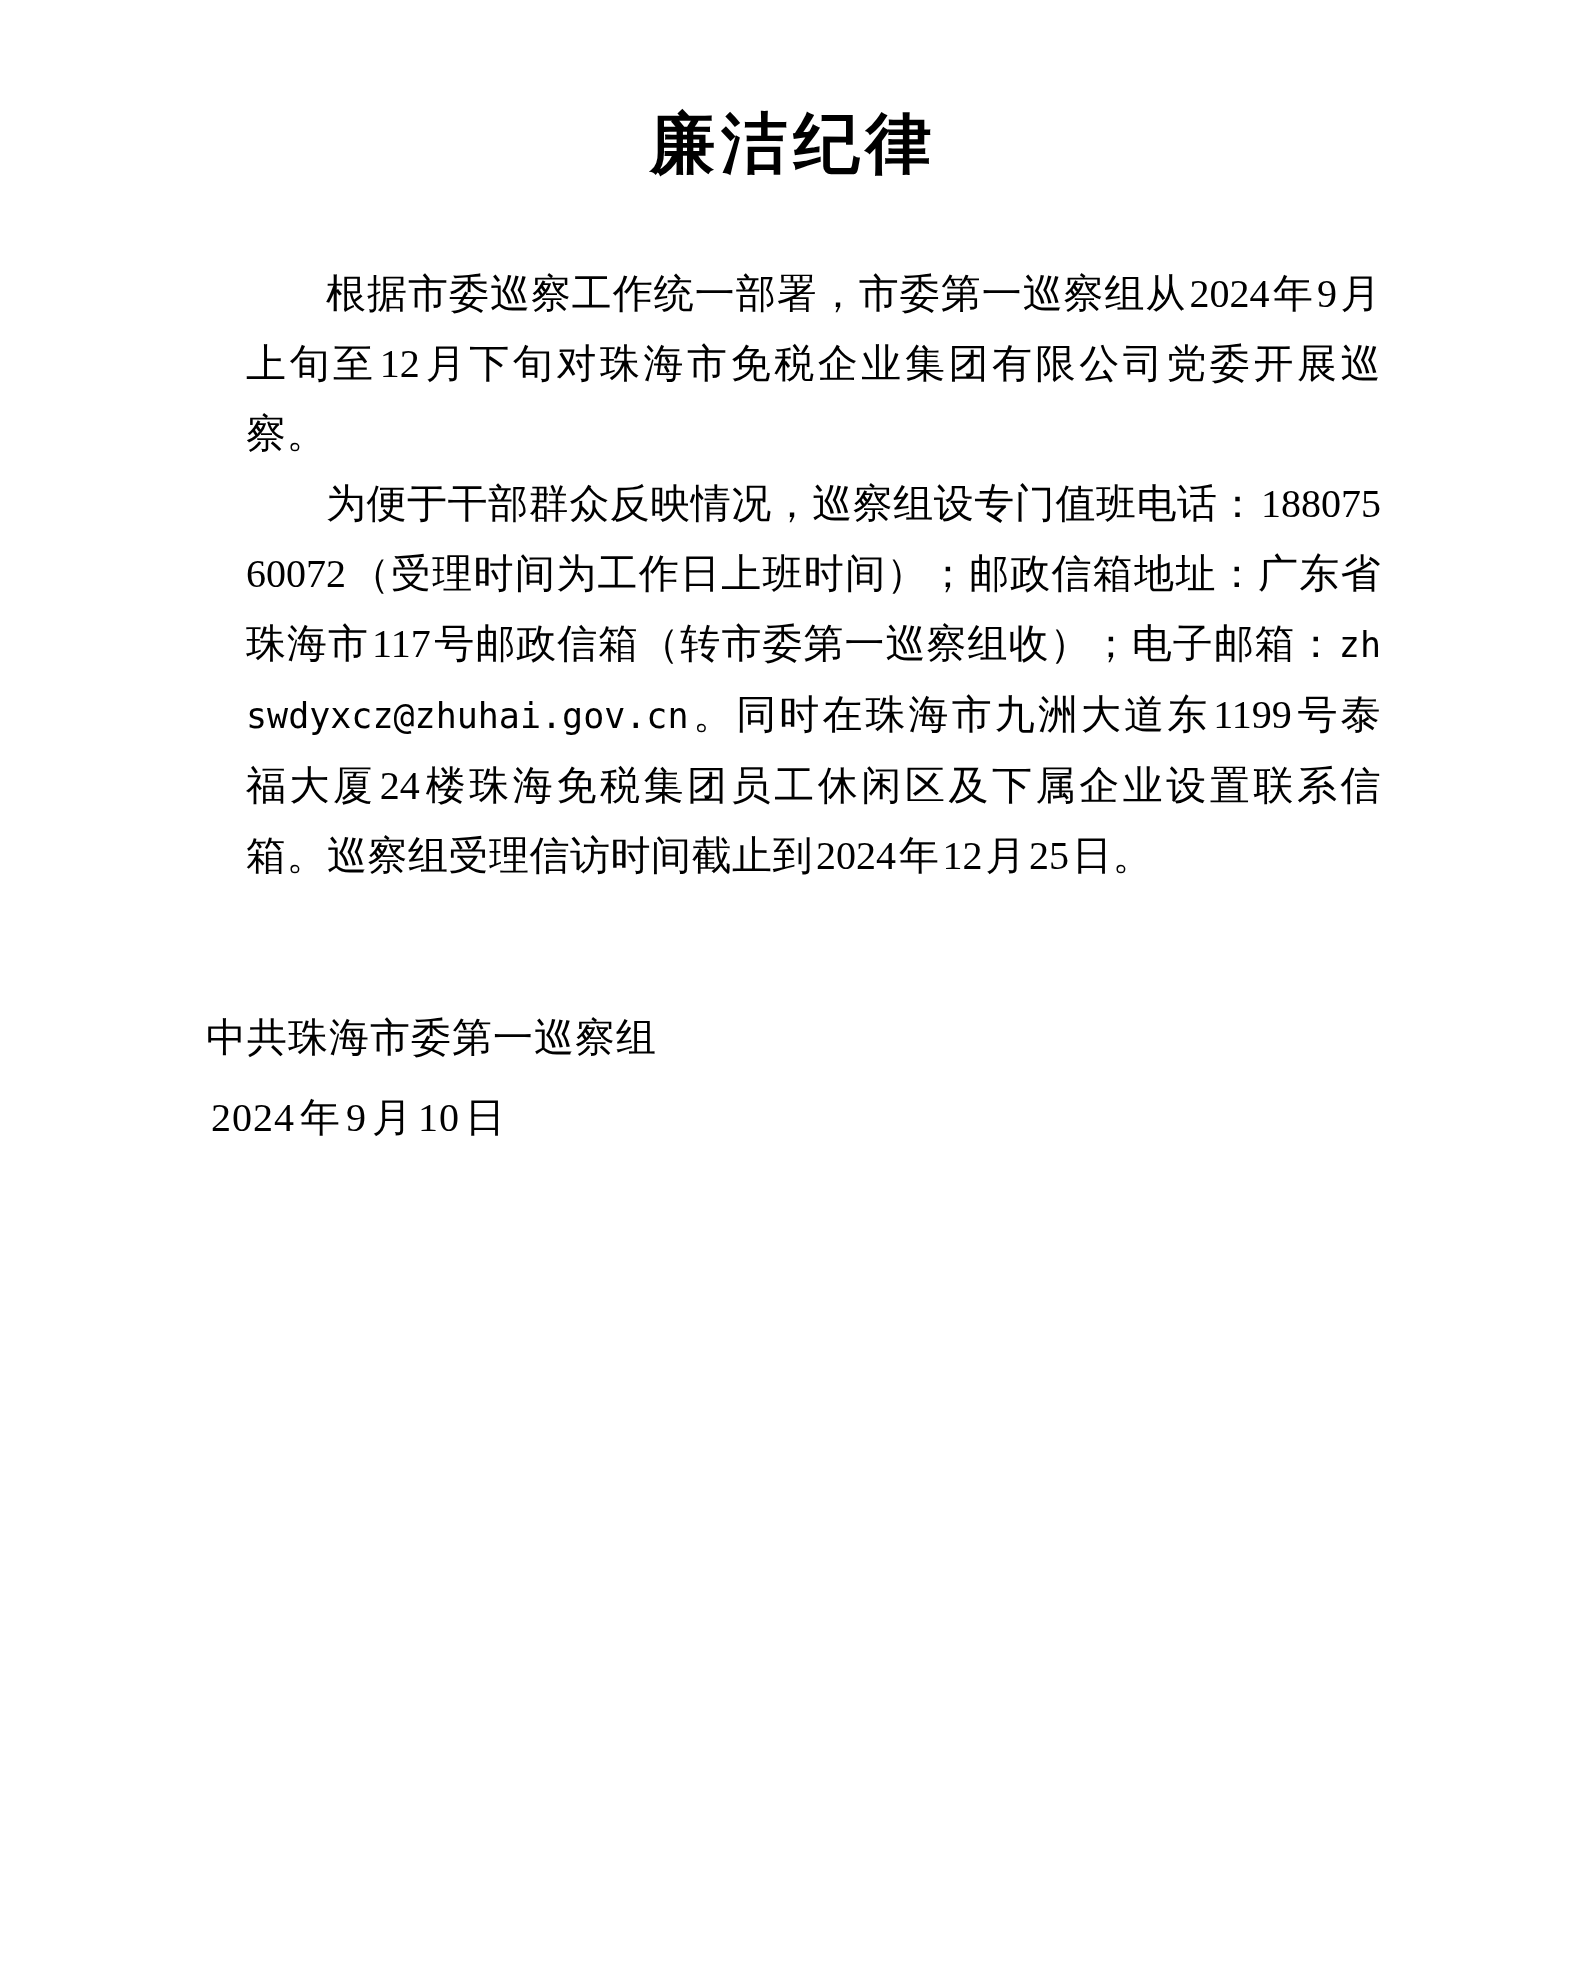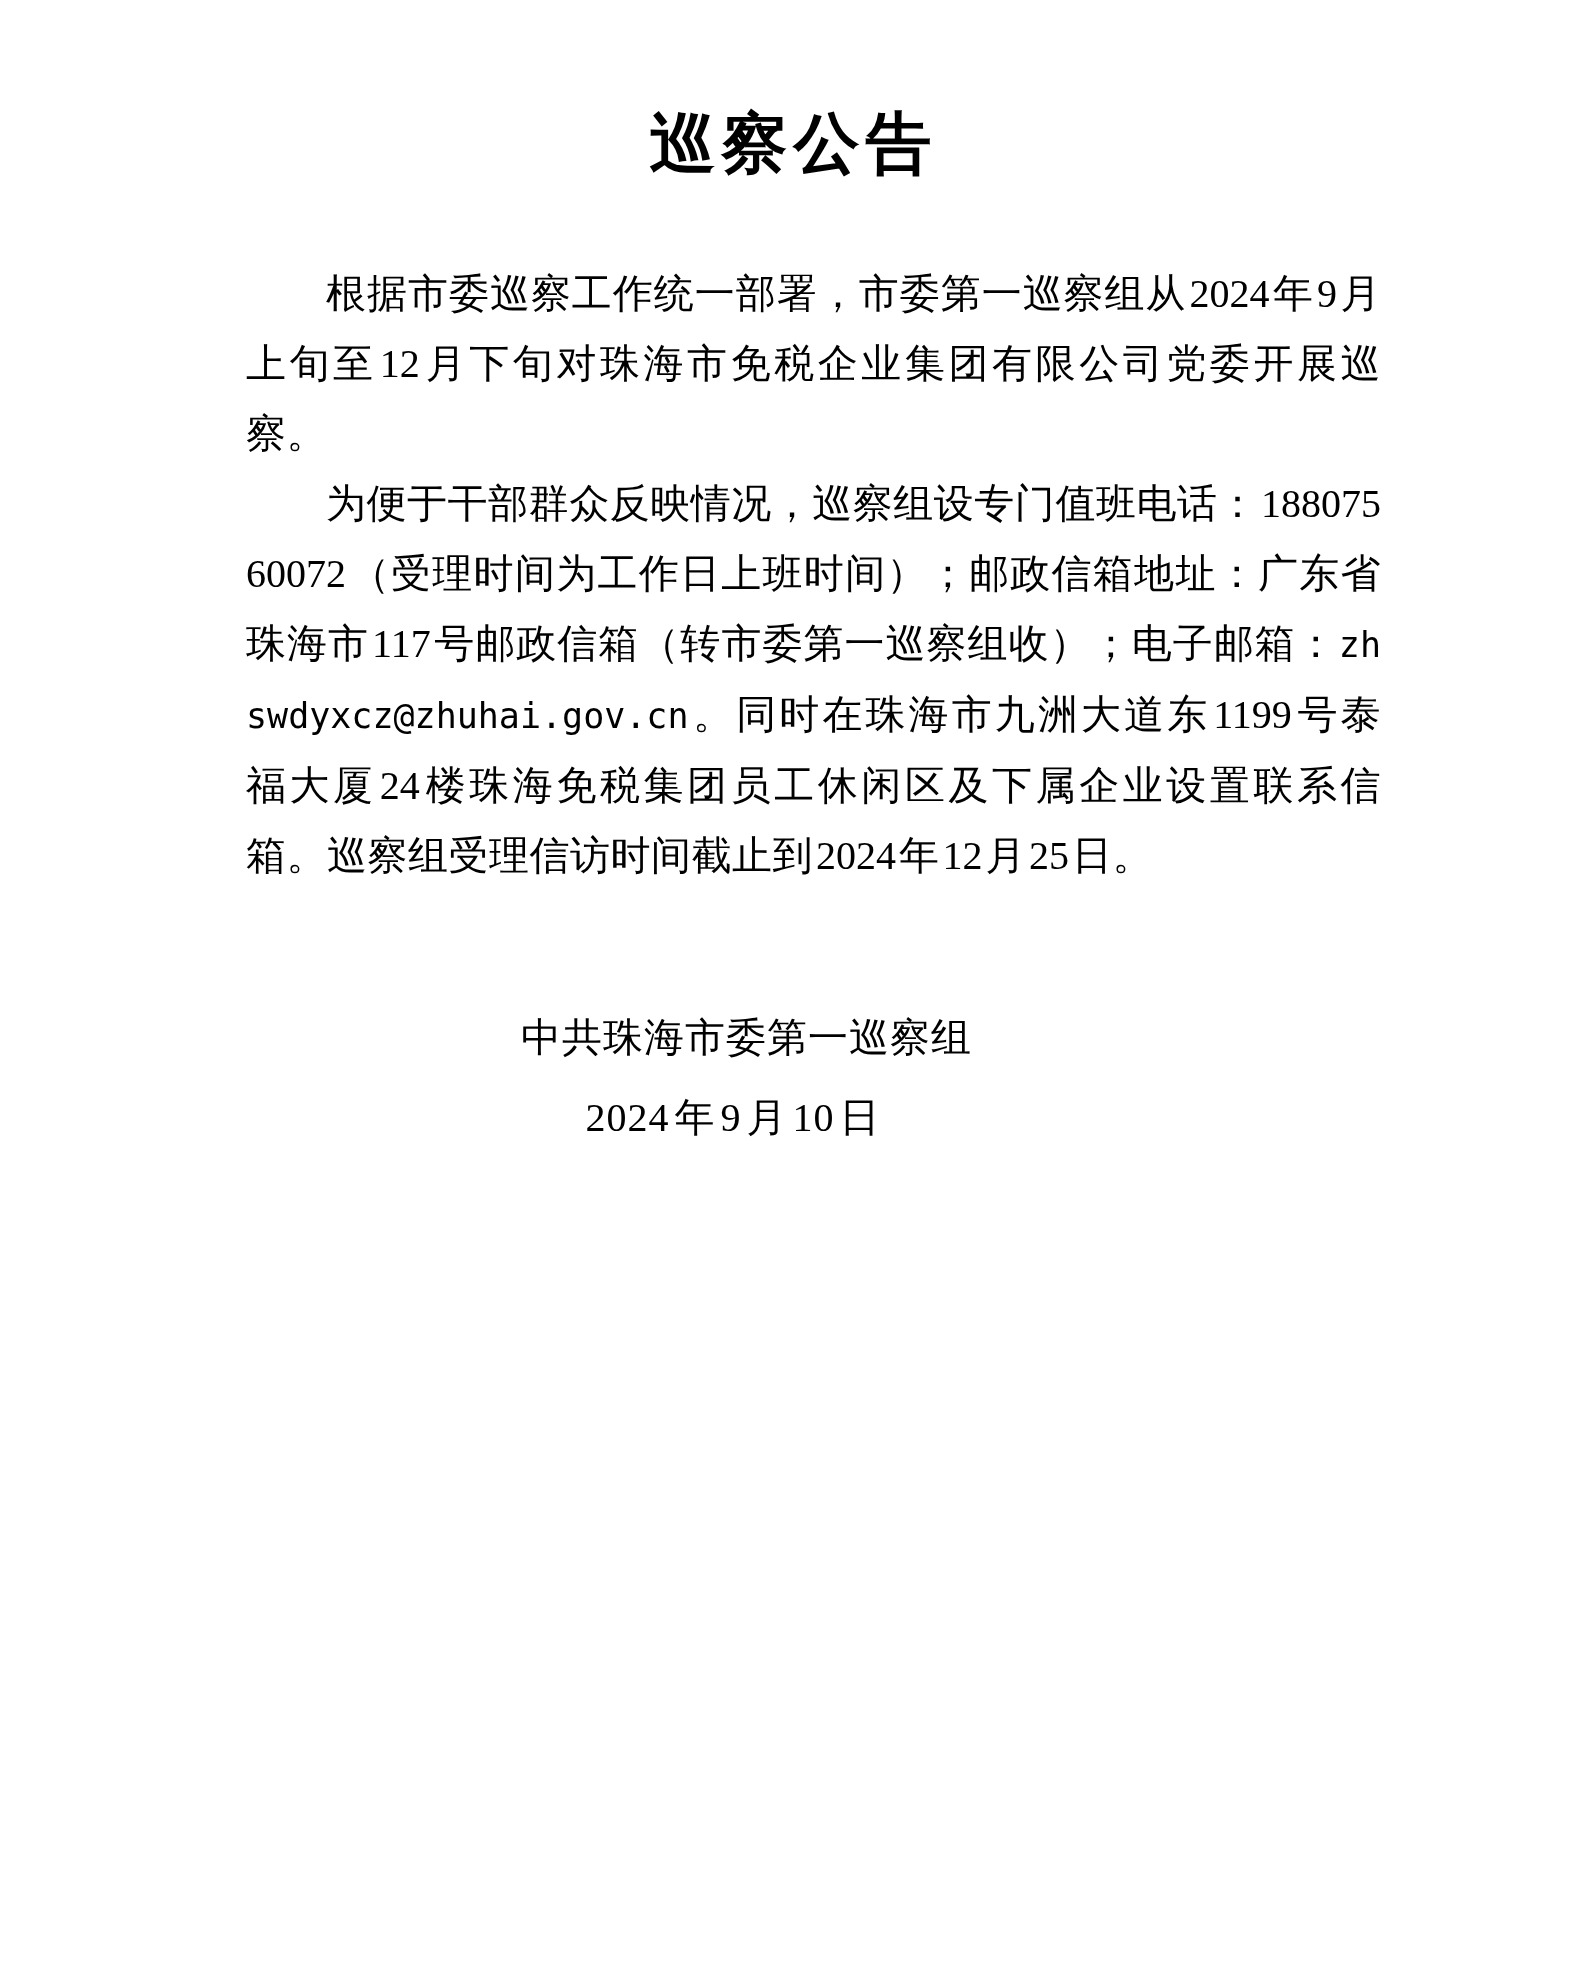--- a/index.html
+++ b/index.html
@@ -67,21 +67,21 @@
     font-family: "DejaVu Sans Mono", "Liberation Mono", monospace;
     font-size: 35px;
     letter-spacing: 0;
     padding: 0 2px;
   }
   .signature {
     margin: 0 auto;
     width: 1175px;
     box-sizing: border-box;
     padding-right: 60px;
-    text-align: center;
+    text-align: left;
     font-family: "Liberation Serif", "DejaVu Serif", serif;
     font-size: 40px;
     line-height: 70px;
     letter-spacing: 1px;
   }
   .sig-org {
     margin-top: 112px;
     padding-right: 34px;
   }
   .sig-date {
@@ -90,21 +90,21 @@
   }
   .sig-date .lat {
     padding: 0 5px;
   }
 </style>
 </head>
 <body>
 
 <div class="page">
 
-  <h1 class="doc-title">巡察公告</h1>
+  <h1 class="doc-title">廉洁纪律</h1>
 
   <div class="body-block">
     <p class="para first">根据市委巡察工作统一部署，市委第一巡察组从<span class="lat">2024</span>年<span class="lat">9</span>月上旬至<span class="lat">12</span>月下旬对珠海市免税企业集团有限公司党委开展巡察。</p>
     <p class="para">为便于干部群众反映情况，巡察组设专门值班电话：<span class="lat">18807560072</span>（受理时间为工作日上班时间）；邮政信箱地址：广东省珠海市<span class="lat">117</span>号邮政信箱（转市委第一巡察组收）；电子邮箱：<span class="mono">zhswdyxcz@zhuhai.gov.cn</span>。同时在珠海市九洲大道东<span class="lat">1199</span>号泰福大厦<span class="lat">24</span>楼珠海免税集团员工休闲区及下属企业设置联系信箱。巡察组受理信访时间截止到<span class="lat">2024</span>年<span class="lat">12</span>月<span class="lat">25</span>日。</p>
   </div>
 
   <div class="signature">
     <div class="sig-org">中共珠海市委第一巡察组</div>
     <div class="sig-date">
       <span class="lat">2024</span><span>年</span><span class="lat">9</span><span>月</span><span class="lat">10</span><span>日</span>

